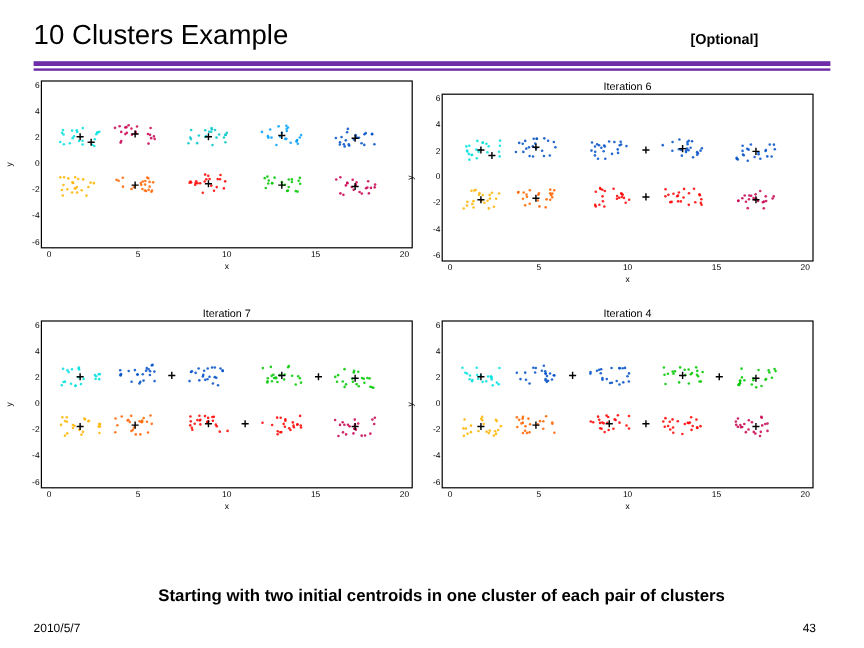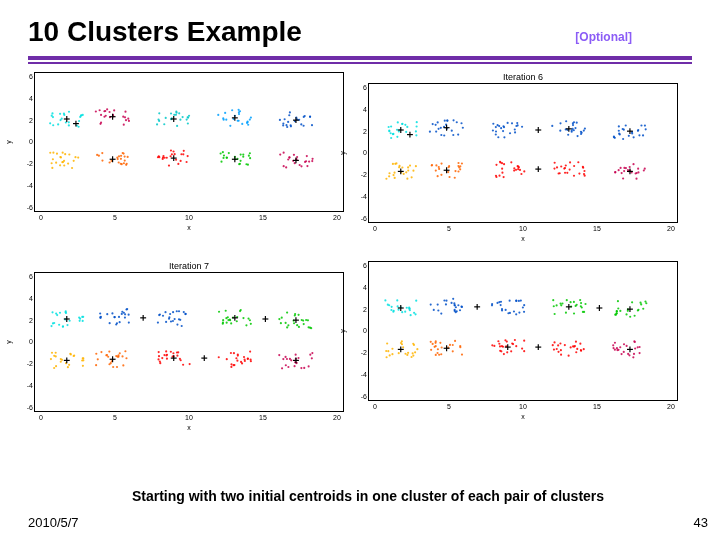--- a/index.html
+++ b/index.html
@@ -1,36 +1,36 @@
 <!DOCTYPE html>
 <html><head>
 <meta charset="utf-8">
 <style>
   * { box-sizing: border-box; margin: 0; padding: 0; }
   html, body { width: 720px; height: 540px; font-family: Verdana, Geneva, sans-serif; background: #fff; }
   .slide { width: 720px; height: 540px; position: relative; padding: 12px 28px 20px 28px; }
   .header { display: flex; align-items: baseline; justify-content: space-between; padding: 4px 0 2px 0; }
-  .title { font-size: 28px; font-weight: bold; color: #000; }
-  .optional { font-size: 12px; font-weight: bold; color: #8b5cf6; margin-right: 60px; margin-left: 22px; }
+  .title { font-size: 23px; font-weight: normal; color: #000; }
+  .optional { font-size: 12px; font-weight: bold; color: #000000; margin-right: 60px; margin-left: 22px; }
   .rule { margin-top: 6px; }
   .rule .bar1 { height: 4px; background: #6f2da8; }
   .rule .bar2 { height: 2px; background: #6f2da8; margin-top: 2px; }
   .charts { display: grid; grid-template-columns: 1fr 1fr; grid-template-rows: 1fr 1fr; gap: 4px 16px; margin: 8px 6px 0 6px; }
   .chart { width: 310px; height: 185px; position: relative; }
   .chart-title { text-align: center; font-size: 9px; font-family: Arial, sans-serif; color: #000; margin-bottom: 1px; }
   .plot { border: 1px solid #000; width: 100%; height: 140px; position: relative; background: #fff; }
   .yticks { position: absolute; left: -18px; top: 0; bottom: 0; width: 16px; display: flex; flex-direction: column; justify-content: space-between; font-size: 7px; text-align: right; }
   .yticks span { line-height: 7px; }
   .ylabel { position: absolute; left: -28px; top: 50%; transform: translateY(-50%) rotate(-90deg); font-size: 7px; }
   .xticks { position: absolute; left: 0; right: 0; bottom: -10px; display: flex; justify-content: space-between; font-size: 7px; }
   .xticks span { width: 12px; text-align: center; }
   .xlabel { text-align: center; font-size: 7px; margin-top: 12px; }
   svg.scatter { position: absolute; inset: 0; width: 100%; height: 100%; }
   .caption { position: absolute; bottom: 36px; left: 0; right: 0; text-align: center; font-size: 14px; font-weight: bold; padding-left: 16px; }
-  .footer { position: absolute; bottom: 10px; left: 28px; right: 12px; display: flex; justify-content: space-between; font-size: 13px; color: #000; text-align: center; }
+  .footer { position: absolute; bottom: 10px; left: 28px; right: 40px; display: flex; justify-content: space-between; font-size: 10px; color: #000; text-align: center; }
 </style>
 </head>
 <body>
 
 <div class="slide">
   <div class="header">
     <div class="title">10 Clusters Example</div>
     <div class="optional">[Optional]</div>
   </div>
   <div class="rule">
@@ -891,20 +891,21 @@
             <span>5</span>
             <span>10</span>
             <span>15</span>
             <span>20</span>
         </div>
       </div>
       <div class="xlabel">x</div>
     </div>
 
     <div class="chart">
+      <div class="chart-title">Iteration 4</div>
       <div class="plot">
         <div class="yticks">
           <span>6</span>
             <span>4</span>
             <span>2</span>
             <span>0</span>
             <span>-2</span>
             <span>-4</span>
             <span>-6</span>
         </div>

